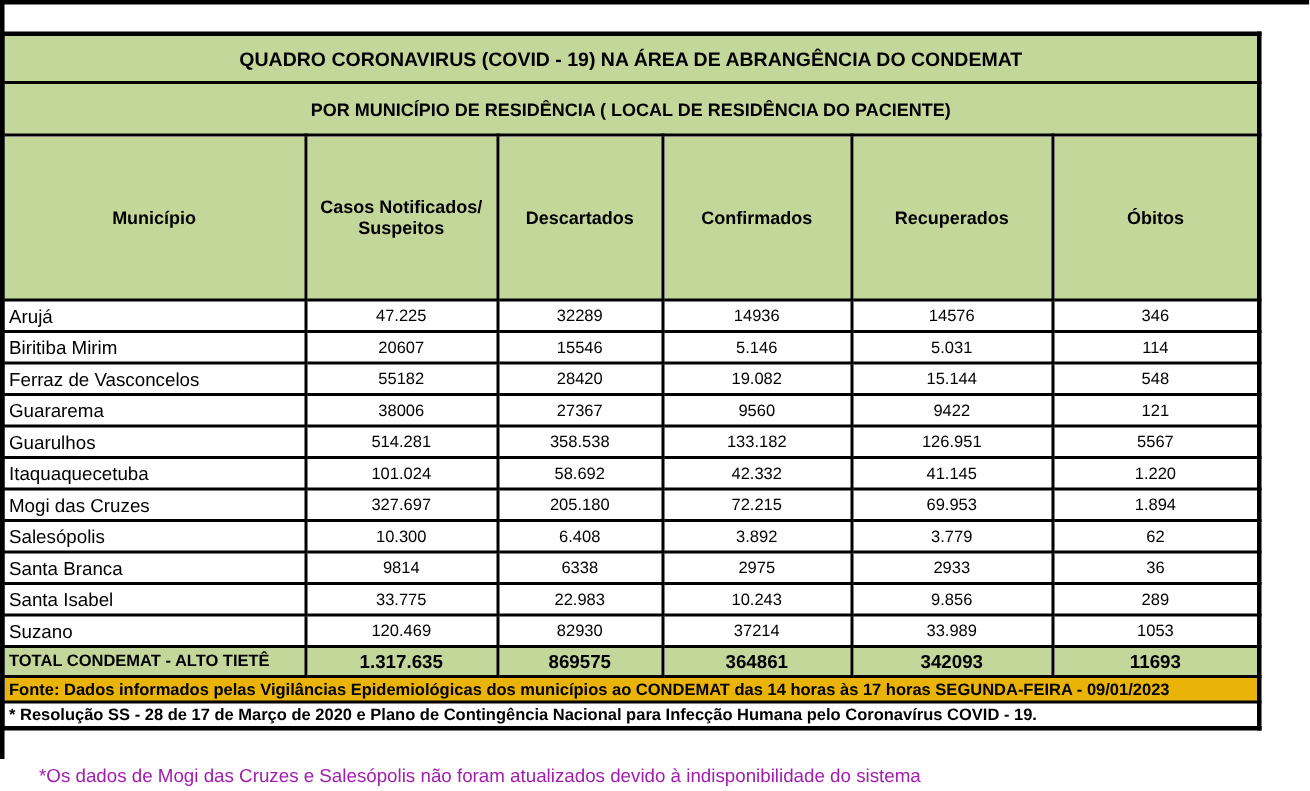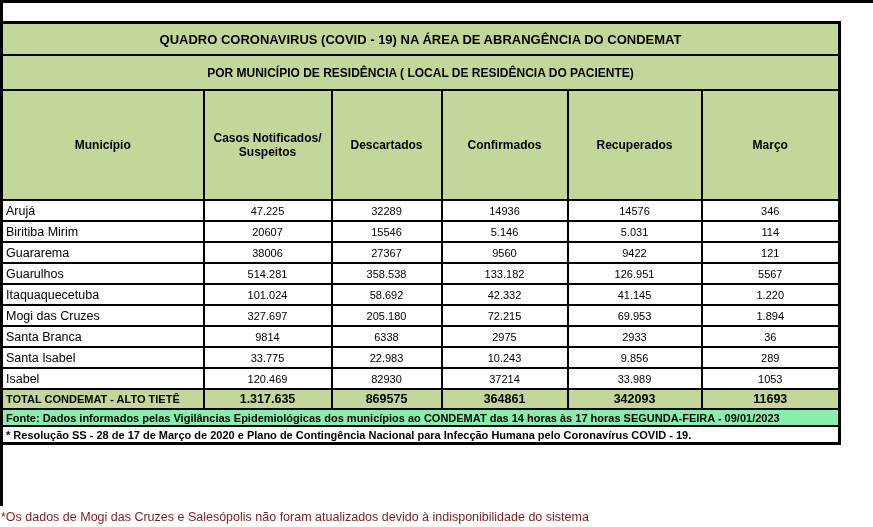--- a/index.html
+++ b/index.html
@@ -85,41 +85,41 @@
     font-weight: bold;
   }
   tr.total-row td.total-label {
     font-size: 11px;
     text-align: left;
     white-space: nowrap;
   }
   tr.total-row td.num { font-size: 12.5px; }
   td.source-cell {
     height: 15px;
-    background: #86efac;
+    background: #eab308;
     font-weight: bold;
     font-size: 11px;
     text-align: left;
     white-space: nowrap;
   }
   td.resolution-cell {
     height: 15px;
     background: #ffffff;
     font-weight: bold;
     font-size: 11px;
     text-align: left;
     color: var(--red);
     white-space: nowrap;
   }
   .bottom-note {
     position: absolute;
-    left: 1px;
+    left: 26px;
     top: 510px;
     font-size: 12.5px;
-    color: #7f1d1d;
+    color: #a21caf;
   }
 </style>
 </head>
 <body>
 
 <div class="stage">
   <div class="edge-top"></div>
   <div class="edge-left"></div>
 
   <table class="covid">
@@ -138,40 +138,48 @@
       <tr>
         <td class="subtitle-cell" colspan="6">POR MUNICÍPIO DE RESIDÊNCIA ( LOCAL DE RESIDÊNCIA DO PACIENTE)</td>
       </tr>
       <tr>
         <th class="colhead">Município</th>
         <th class="colhead">Casos Notificados/
 Suspeitos</th>
         <th class="colhead">Descartados</th>
         <th class="colhead">Confirmados</th>
         <th class="colhead">Recuperados</th>
-        <th class="colhead">Março</th>
+        <th class="colhead">Óbitos</th>
       </tr>
 
       <tr class="data-row">
         <td class="muni">Arujá</td>
         <td class="num">47.225</td>
         <td class="num">32289</td>
         <td class="num conf">14936</td>
         <td class="num rec">14576</td>
         <td class="num obit">346</td>
       </tr>
       <tr class="data-row">
         <td class="muni">Biritiba Mirim</td>
         <td class="num">20607</td>
         <td class="num">15546</td>
         <td class="num conf">5.146</td>
         <td class="num rec">5.031</td>
         <td class="num obit">114</td>
       </tr>
       <tr class="data-row">
+        <td class="muni">Ferraz de Vasconcelos</td>
+        <td class="num">55182</td>
+        <td class="num">28420</td>
+        <td class="num conf">19.082</td>
+        <td class="num rec">15.144</td>
+        <td class="num obit">548</td>
+      </tr>
+      <tr class="data-row">
         <td class="muni">Guararema</td>
         <td class="num">38006</td>
         <td class="num">27367</td>
         <td class="num conf">9560</td>
         <td class="num rec">9422</td>
         <td class="num obit">121</td>
       </tr>
       <tr class="data-row">
         <td class="muni">Guarulhos</td>
         <td class="num">514.281</td>
@@ -190,37 +198,45 @@
       </tr>
       <tr class="data-row">
         <td class="muni">Mogi das Cruzes</td>
         <td class="num">327.697</td>
         <td class="num">205.180</td>
         <td class="num conf">72.215</td>
         <td class="num rec">69.953</td>
         <td class="num obit">1.894</td>
       </tr>
       <tr class="data-row">
+        <td class="muni">Salesópolis</td>
+        <td class="num">10.300</td>
+        <td class="num">6.408</td>
+        <td class="num conf">3.892</td>
+        <td class="num rec">3.779</td>
+        <td class="num obit">62</td>
+      </tr>
+      <tr class="data-row">
         <td class="muni">Santa Branca</td>
         <td class="num">9814</td>
         <td class="num">6338</td>
         <td class="num conf">2975</td>
         <td class="num rec">2933</td>
         <td class="num obit">36</td>
       </tr>
       <tr class="data-row">
         <td class="muni">Santa Isabel</td>
         <td class="num">33.775</td>
         <td class="num">22.983</td>
         <td class="num conf">10.243</td>
         <td class="num rec">9.856</td>
         <td class="num obit">289</td>
       </tr>
       <tr class="data-row">
-        <td class="muni">Isabel</td>
+        <td class="muni">Suzano</td>
         <td class="num">120.469</td>
         <td class="num">82930</td>
         <td class="num conf">37214</td>
         <td class="num rec">33.989</td>
         <td class="num obit">1053</td>
       </tr>
 
       <tr class="total-row">
         <td class="total-label">TOTAL CONDEMAT - ALTO TIETÊ</td>
         <td class="num">1.317.635</td>

